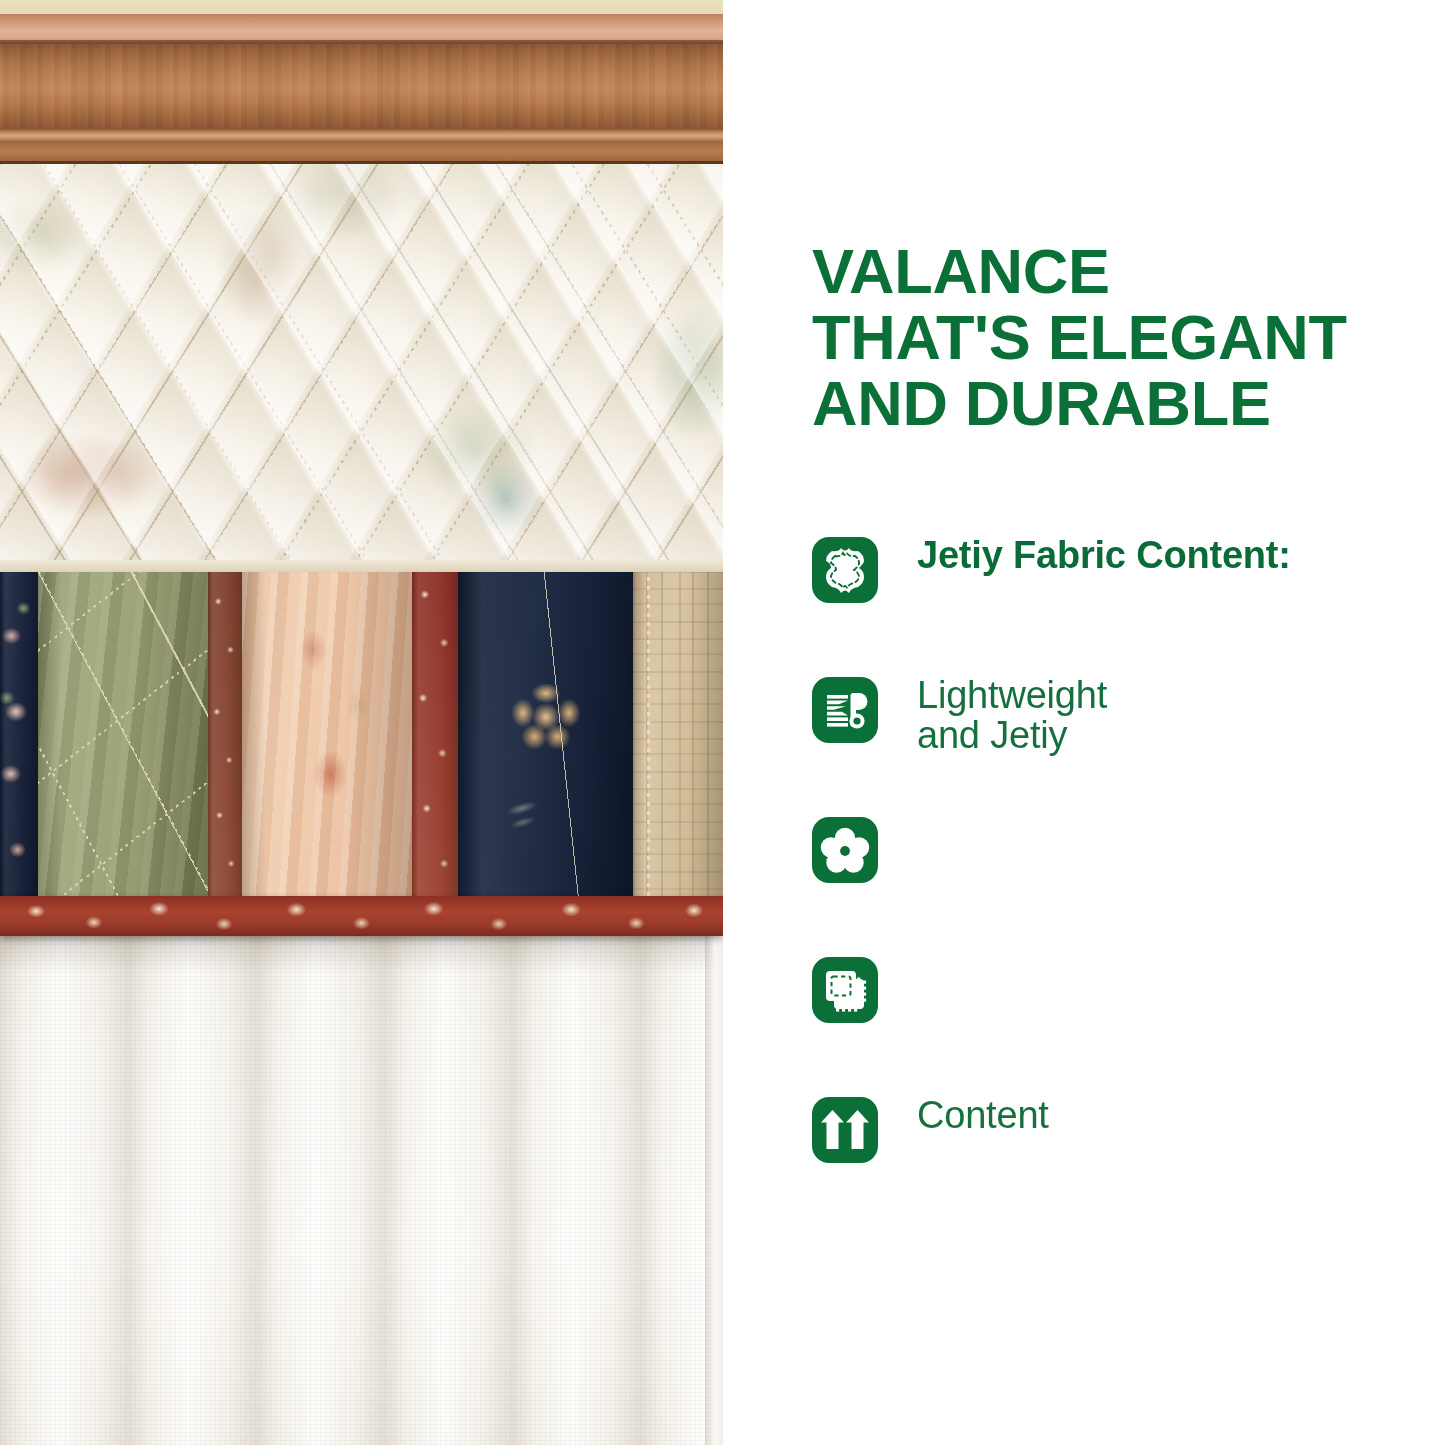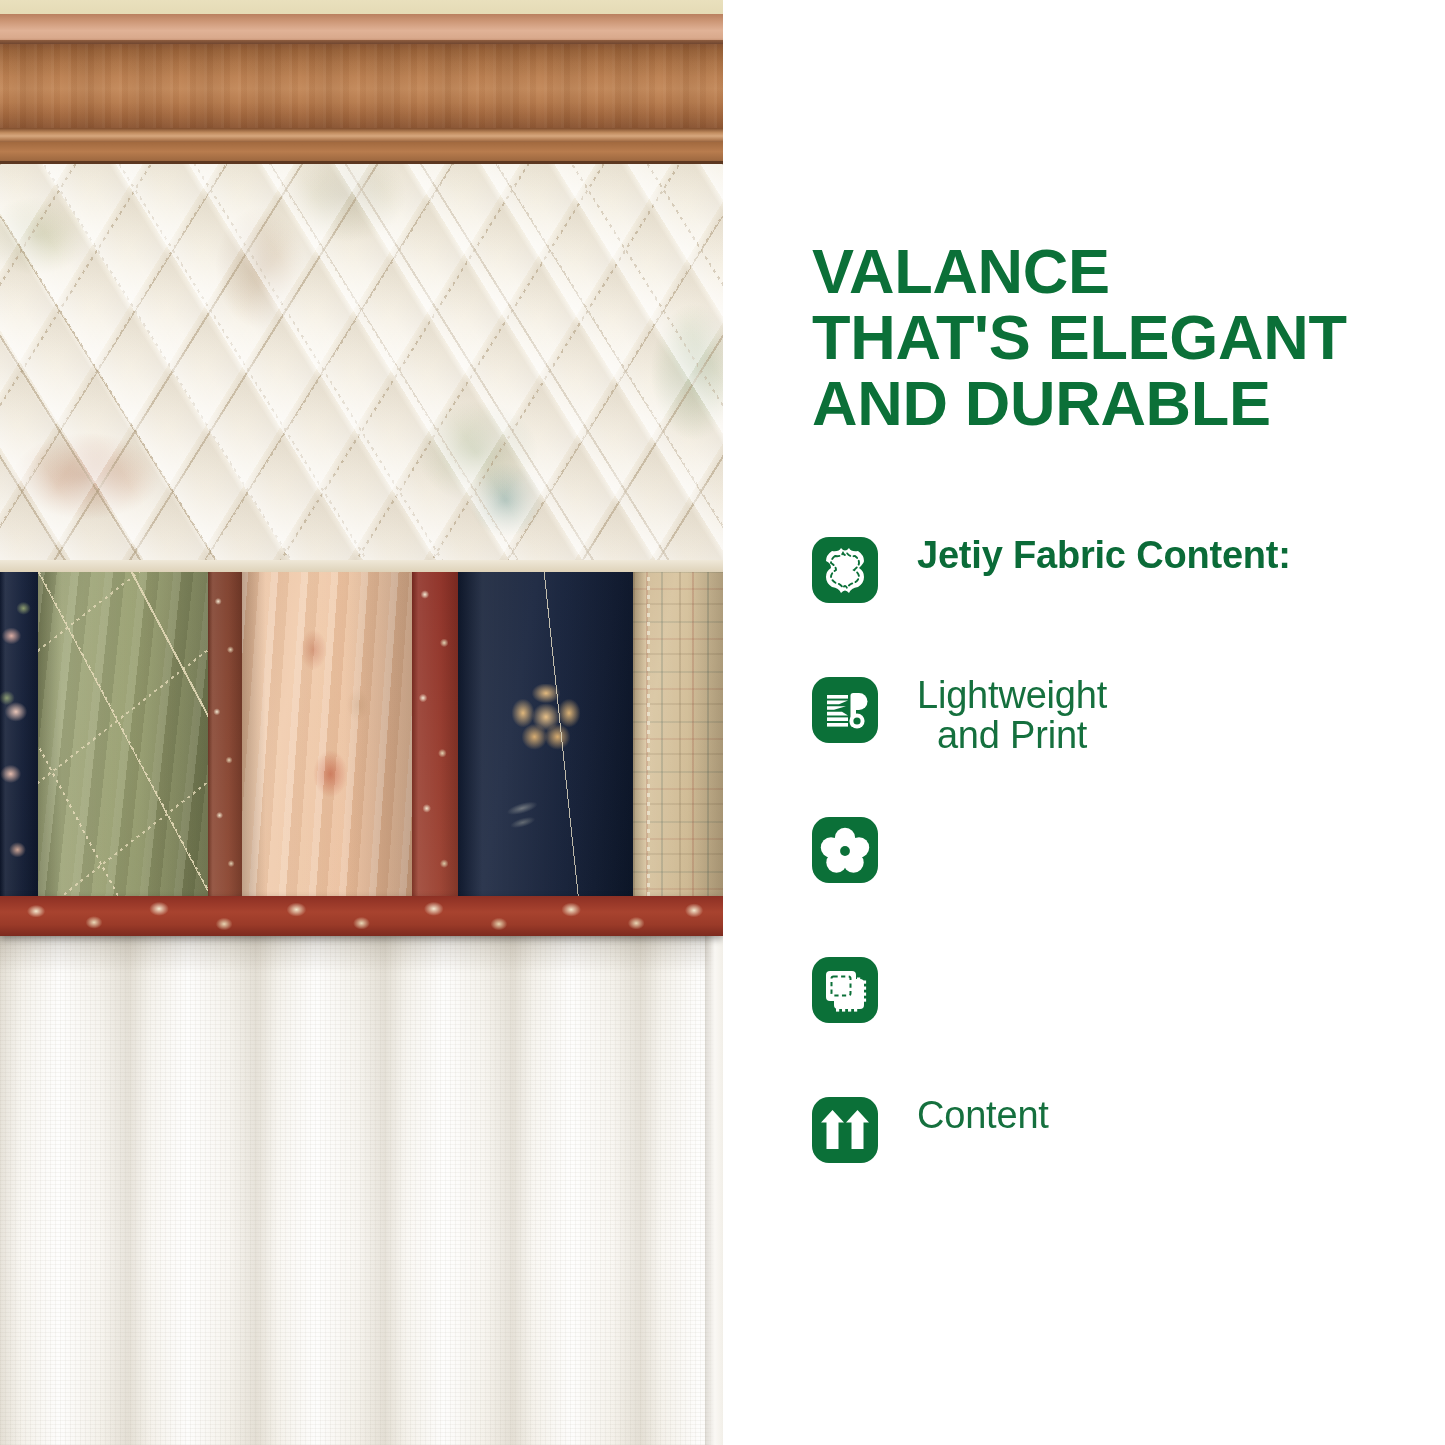--- a/index.html
+++ b/index.html
@@ -295,21 +295,21 @@
 
   .headline{
     position:absolute; left:89px; top:238px; width:560px;
     color:#0b7038;
     font-size:63px; line-height:1.05; font-weight:bold;
     letter-spacing:-0.3px; text-transform:uppercase;
   }
   .headline .hl-line{ display:block; white-space:nowrap; }
 
   .features{ position:absolute; left:89px; top:534px; width:600px; }
-  .feature{ display:flex; align-items:flex-start; height:140px;text-align:center; }
+  .feature{ display:flex; align-items:flex-start; height:140px; }
 
   .badge{
     flex:0 0 66px; width:66px; height:66px; border-radius:17px;
     background:#0b7038; position:relative; margin-top:3px;
   }
   .badge svg{ position:absolute; left:0; top:0; width:66px; height:66px; }
 
   .ftext{
     margin-left:39px; padding-top:1px;
     color:#15703e; font-size:38px; line-height:1.06;
@@ -404,21 +404,21 @@
               <path d="M15 29.2 L34 29.2 L22 32.8 L15 32.8 Z"></path>
               <path d="M15 34.8 L30 34.8 L36 38.4 L15 38.4 Z"></path>
               <path d="M15 40.4 L36 40.4 L36 44 L15 44 Z"></path>
               <path d="M15 46 L36 46 L36 49.6 L15 49.6 Z"></path>
             </g>
             <path d="M15 18 L15 50 L34 34 Z" fill="#0b7038" opacity="0.0"></path>
           </svg>
         </div>
         <div class="ftext">
           <span class="ln">Lightweight</span>
-          <span class="ln">and Print</span>
+          <span class="ln">and Jetiy</span>
         </div>
       </div>
 
       <div class="feature">
         <div class="badge">
           <svg viewBox="0 0 66 66" aria-hidden="true">
             <g fill="#ffffff">
               <circle cx="33" cy="21" r="10.2"></circle>
               <circle cx="47" cy="30.5" r="10.2"></circle>
               <circle cx="41.5" cy="45.5" r="10.2"></circle>

